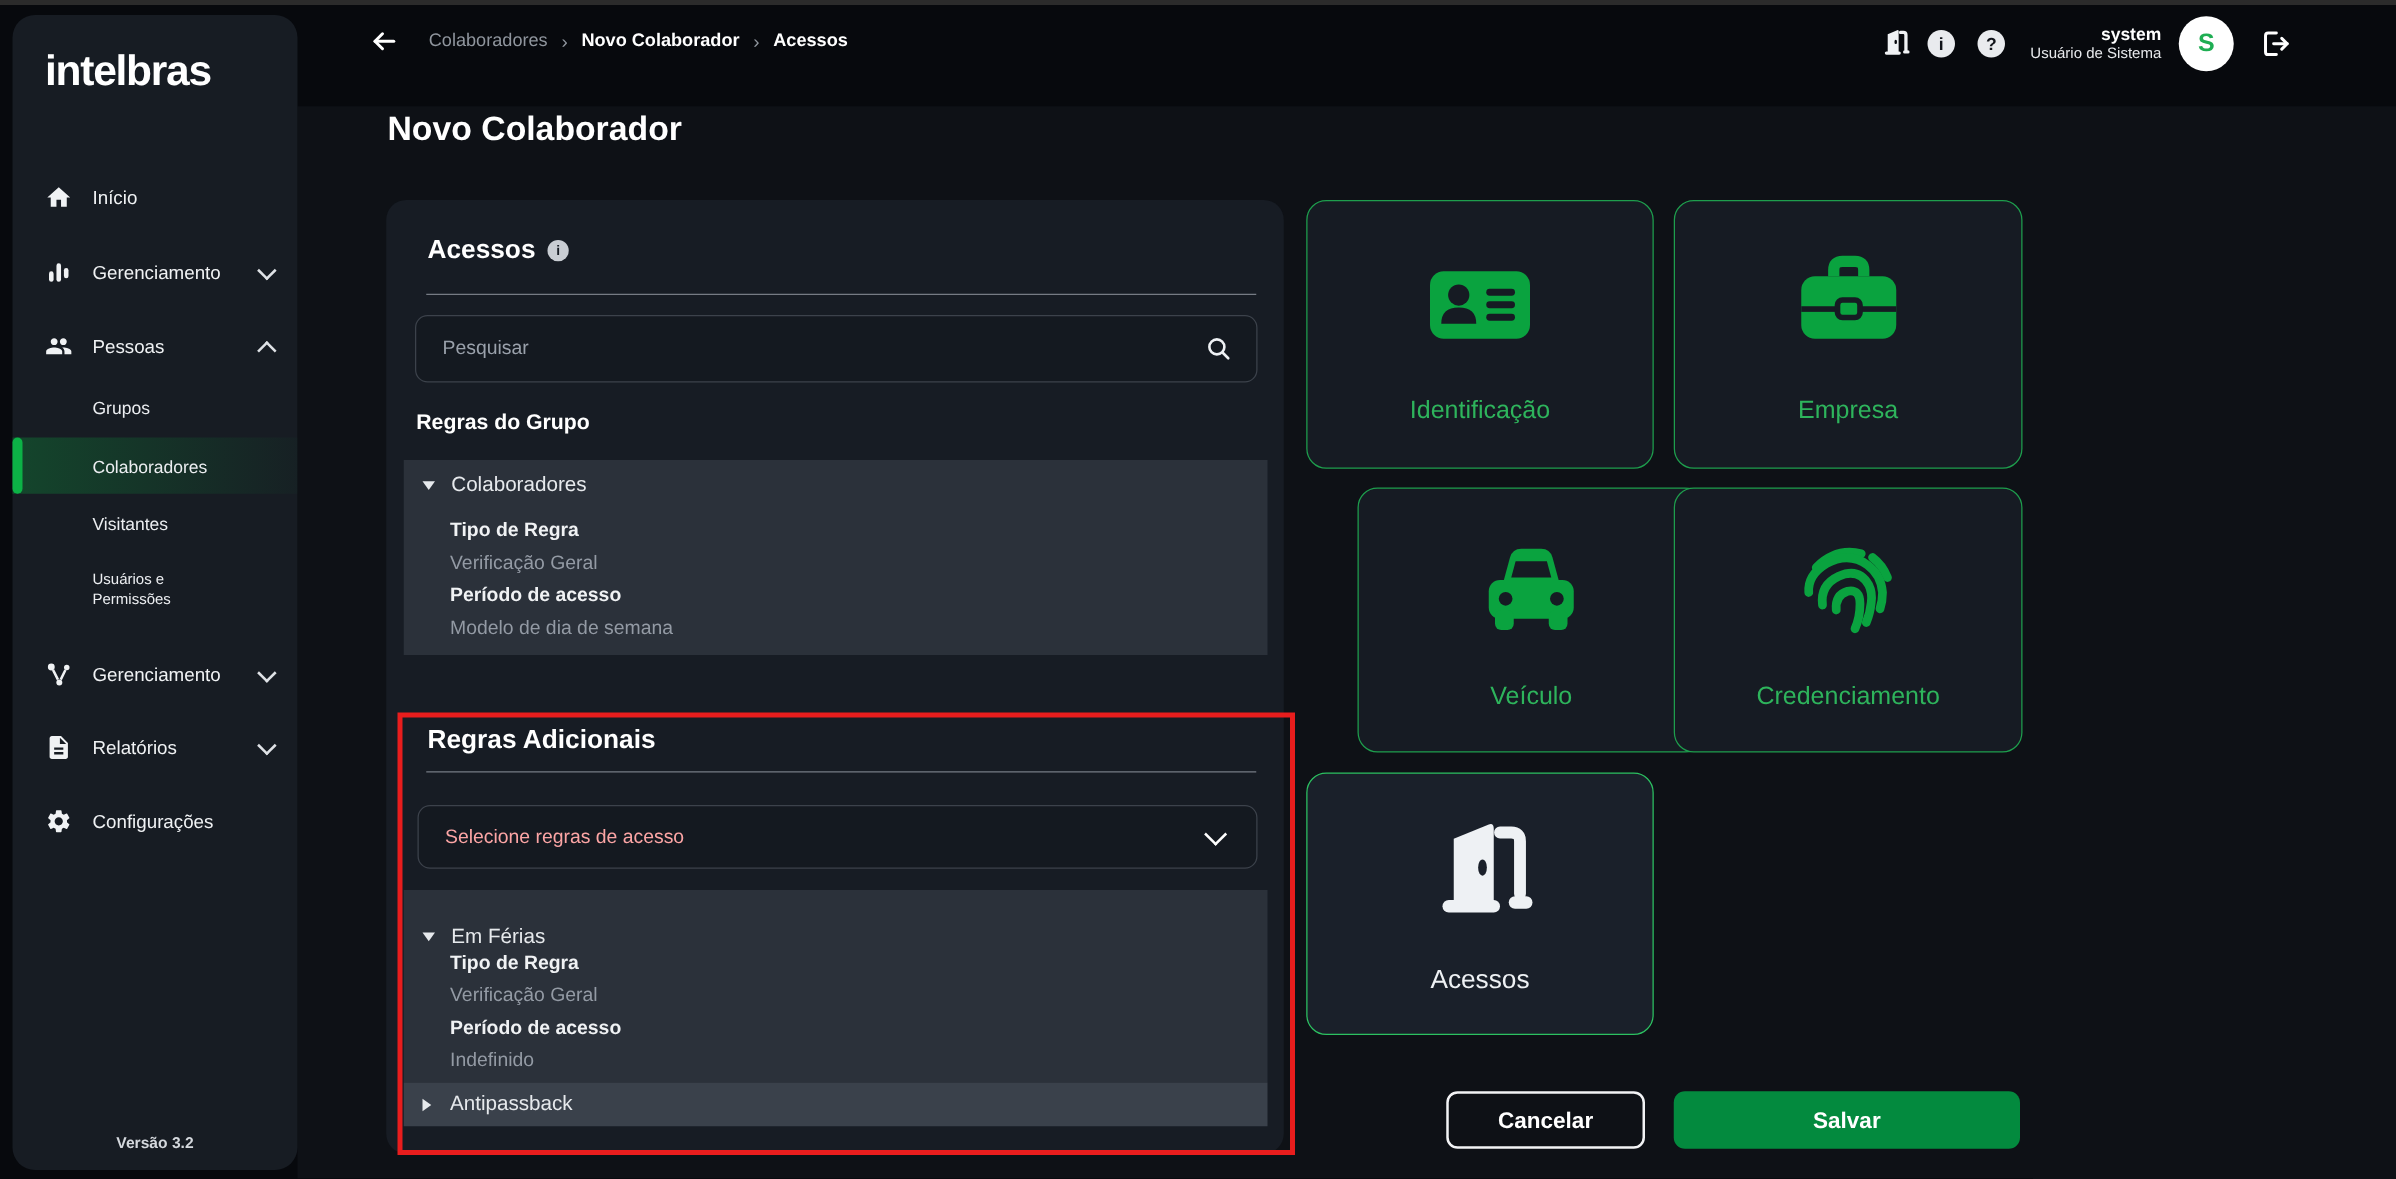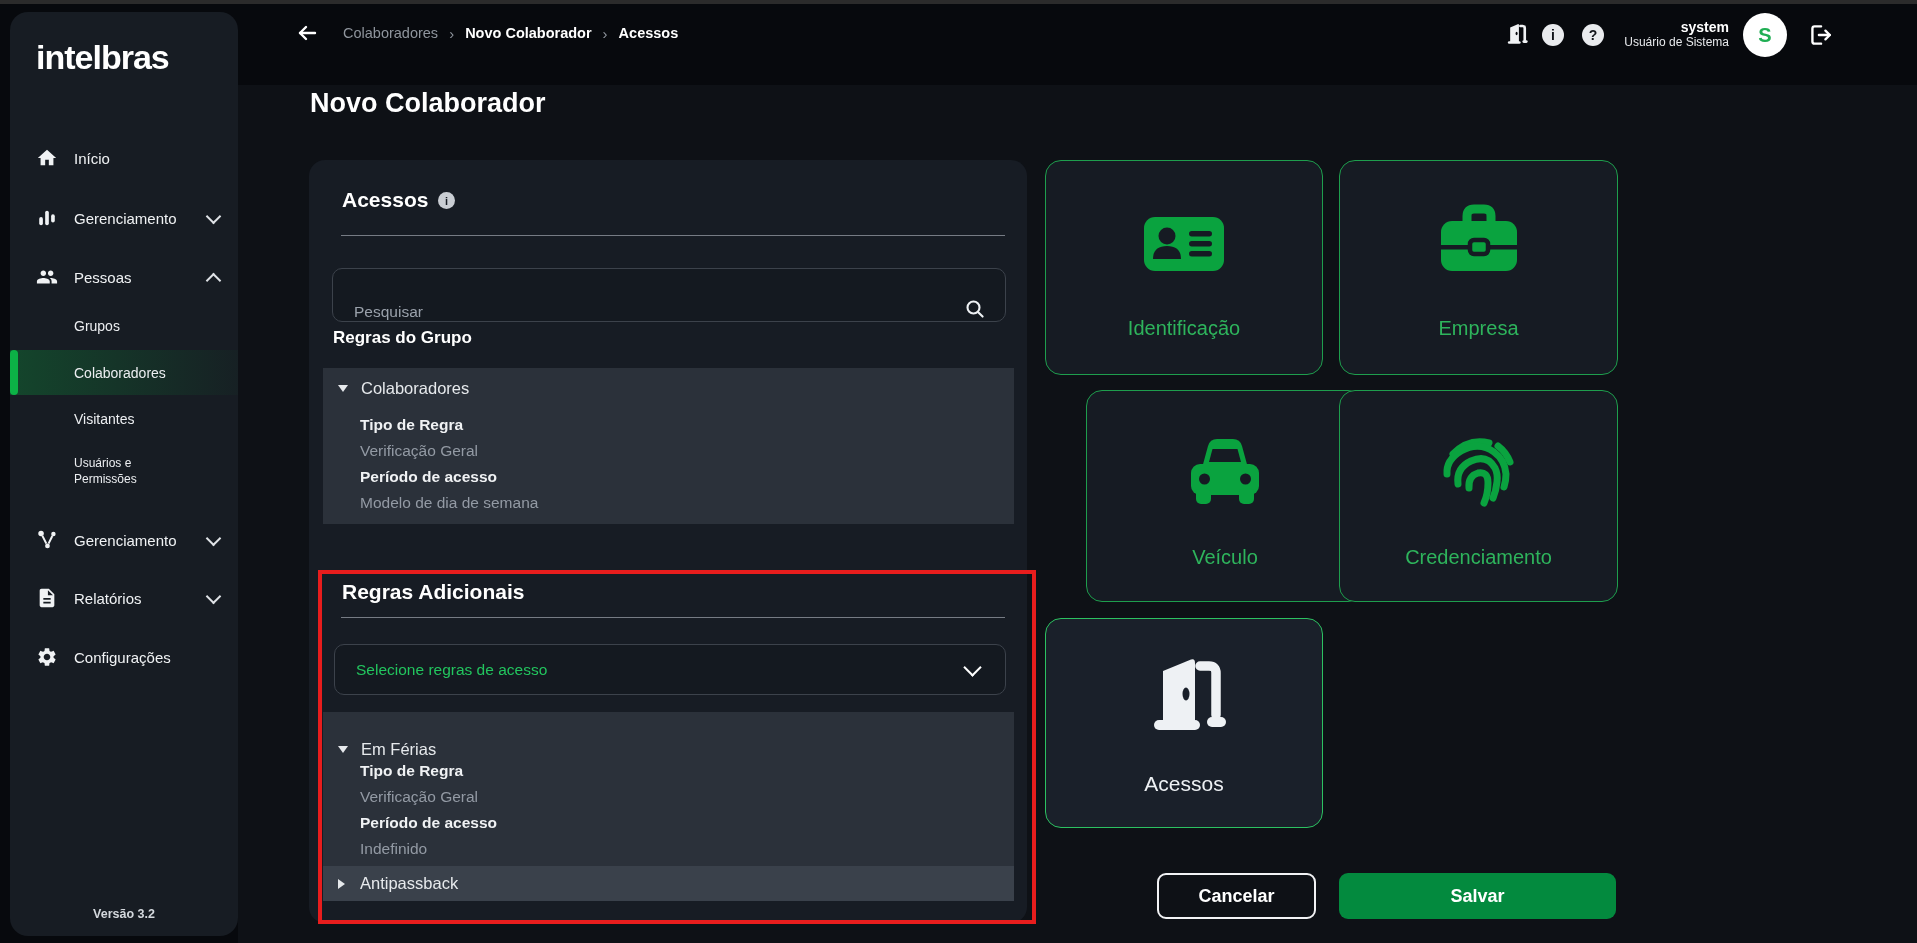--- a/index.html
+++ b/index.html
@@ -51,40 +51,40 @@
   
   #page-title{left:310px;top:88px;font-size:27px;font-weight:700;color:#fff;}
 
   
   #access-panel{left:309px;top:160px;width:718px;height:763px;background:#171c24;border-radius:16px;}
   #ap-title{left:33px;top:28px;font-size:21px;font-weight:700;color:#fff;}
   #ap-info{left:129px;top:32px;width:17px;height:17px;border-radius:50%;background:#c9cdd3;color:#171c24;
     font-size:11px;font-weight:700;display:flex;align-items:center;justify-content:center;}
   .divider{position:absolute;left:32px;width:664px;height:1px;background:#767b84;}
   #div1{top:75px;} #div2{top:457px;}
-  #search-box{left:23px;top:108px;width:672px;height:52px;border:1px solid #3c424b;border-radius:10px;
-    background:#141920;display:flex;align-items:flex-end;}
+  #search-box{left:23px;top:92px;width:672px;height:52px;border:1px solid #3c424b;border-radius:10px;
+    background:#141920;display:flex;align-items:center;}
   #search-box input{flex:1;background:transparent;border:none;outline:none;color:#e8eaee;
     font-size:15.5px;padding:0 0 0 21px;font-family:"Liberation Sans",sans-serif;}
   #search-box input::placeholder{color:#9aa1ab;}
   #search-ic{width:24px;height:24px;margin-right:18px;cursor:pointer;}
   #group-label{left:24px;top:168px;font-size:17px;font-weight:700;color:#fff;}
   .tree{position:absolute;left:14px;width:691px;background:#2b313a;}
   #tree1{top:208px;height:156px;}
   #tree2{top:552px;height:154px;}
   .tree-head{position:absolute;left:15px;display:flex;align-items:center;gap:13px;cursor:pointer;}
   .caret-down{width:0;height:0;border-left:5.5px solid transparent;border-right:5.5px solid transparent;border-top:7px solid #e6e9ec;}
   .caret-right{width:0;height:0;border-top:5.5px solid transparent;border-bottom:5.5px solid transparent;border-left:7px solid #e6e9ec;}
   .tree-name{font-size:16.5px;color:#e6e9ec;}
   .tree-fields{position:absolute;left:37px;}
   .f-label{font-size:15.5px;font-weight:700;color:#f0f2f4;line-height:26px;}
   .f-value{font-size:15.5px;color:#939aa4;line-height:26px;}
   #select-box{left:25px;top:484px;width:670px;height:49px;border:1px solid #3c424b;border-radius:10px;
     background:#141920;display:flex;align-items:center;cursor:pointer;}
-  #select-ph{flex:1;padding-left:21px;font-size:15.5px;color:#22c55e;}
+  #select-ph{flex:1;padding-left:21px;font-size:15.5px;color:#fca5a5;}
   #select-chev{width:11px;height:11px;border-right:2.5px solid #fff;border-bottom:2.5px solid #fff;
     transform:rotate(45deg);margin:-4px 26px 0 0;}
   #antipass-row{left:14px;top:706px;width:691px;height:35px;background:#3a414b;display:flex;align-items:center;cursor:pointer;}
   #antipass-row .caret-right{margin-left:15px;}
   #antipass-row .tree-name{margin-left:15px;}
   #annotation-box{left:9px;top:410px;width:710px;height:346px;border:4px solid #e81d1d;pointer-events:none;}
 
   
   .card{position:absolute;background:#161b23;border:1px solid #1e9e4d;border-radius:16px;
     display:flex;flex-direction:column;align-items:center;justify-content:center;gap:26px;cursor:pointer;}

